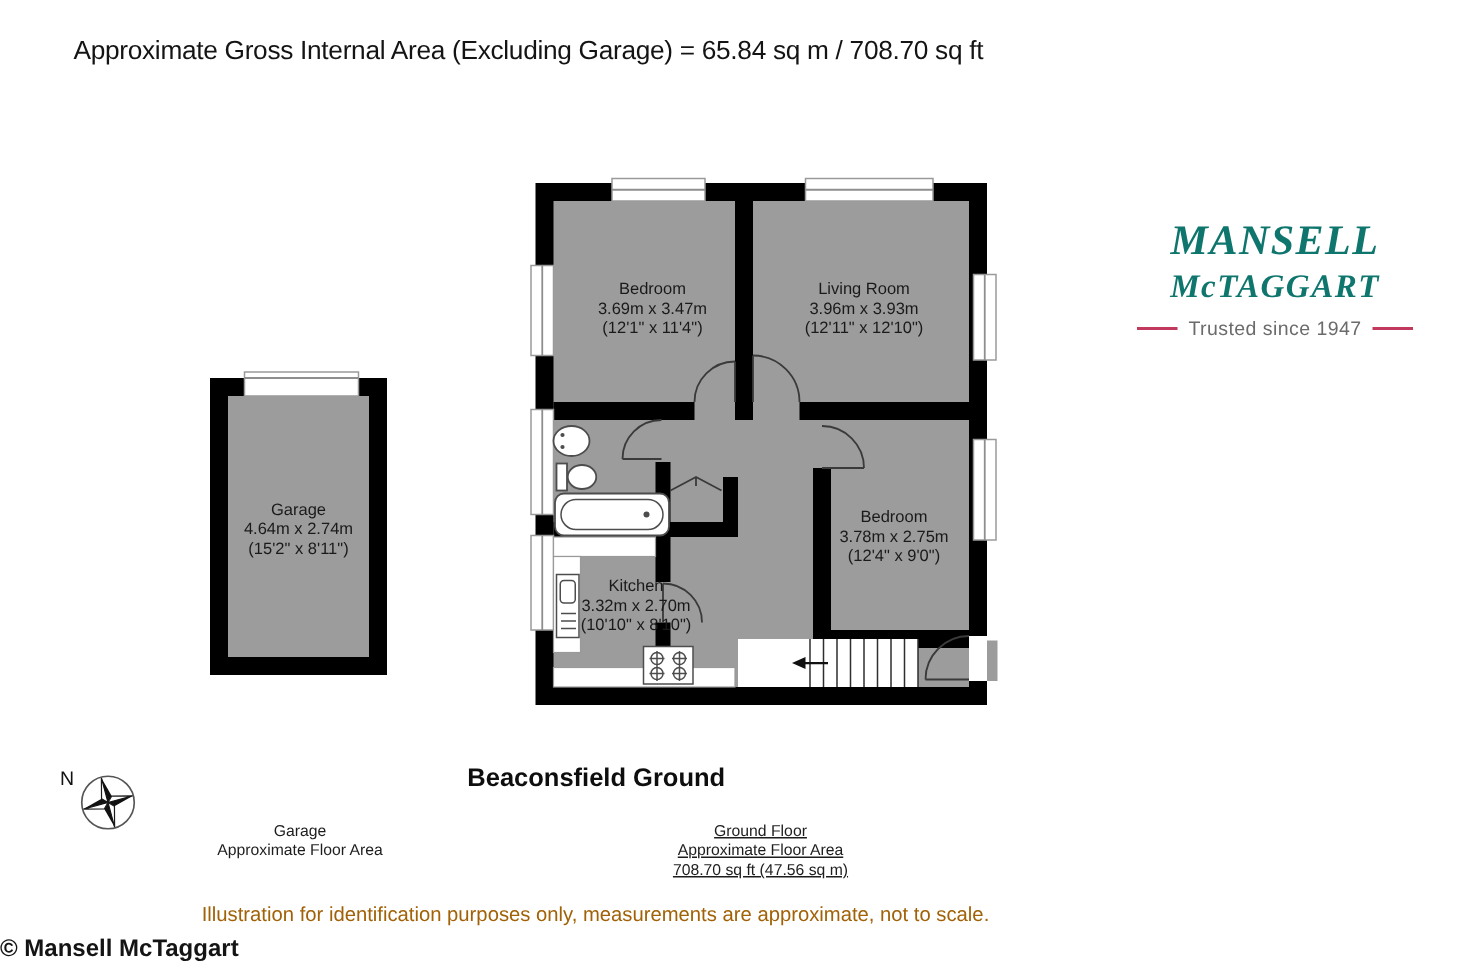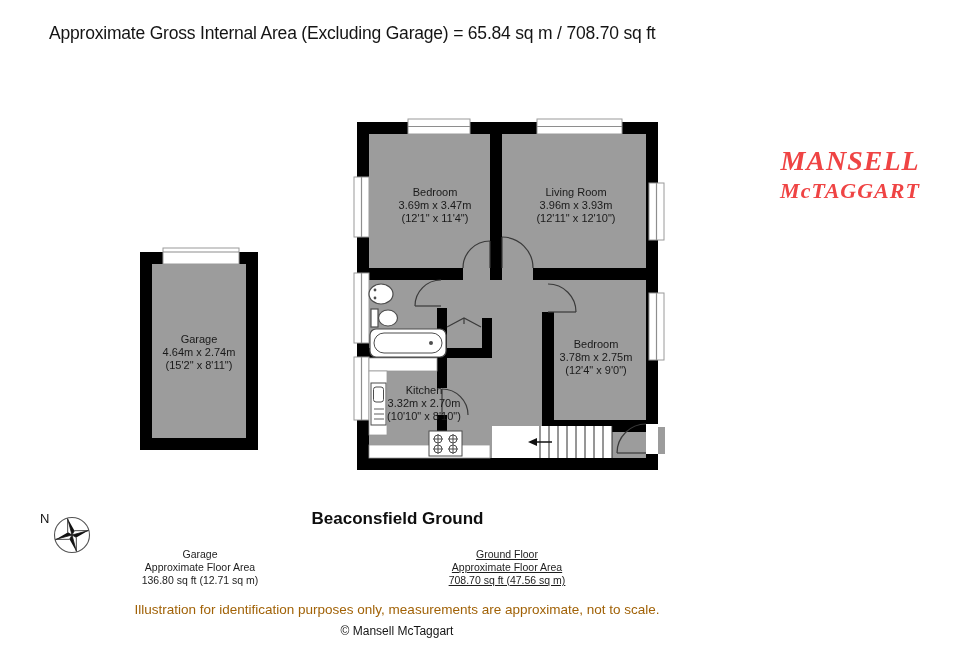--- a/index.html
+++ b/index.html
@@ -7,49 +7,54 @@
     position:relative;width:980px;height:653px;background:#ffffff;overflow:hidden;
     font-family:"Liberation Sans",sans-serif;color:#161616;
   }
   .gross-header{
     position:absolute;left:49px;top:23px;font-size:17.5px;letter-spacing:-0.2px;color:#141414;white-space:nowrap;
   }
   
   .logo{position:absolute;left:758px;top:146px;width:184px;text-align:center;}
   .logo .l1,.logo .l2{
     font-family:"Liberation Serif",serif;font-style:italic;font-weight:bold;
-    color:#ef4444;letter-spacing:1px;line-height:30px;white-space:nowrap;
+    color:#0f766e;letter-spacing:1px;line-height:30px;white-space:nowrap;
   }
   .logo .l1{font-size:28px;}
   .logo .l2{font-size:22px;}
   .logo .tagline{display:flex;align-items:center;justify-content:center;gap:7px;margin-top:5px;}
   .logo .rule{display:inline-block;width:27px;height:2px;background:#c13a5e;}
   .logo .tagtext{font-size:13px;color:#6b6b6b;letter-spacing:0.3px;white-space:nowrap;}
   
   .plan-svg{position:absolute;left:130px;top:115px;}
   .compass-svg{position:absolute;left:30px;top:506px;}
   .room-label{font-family:"Liberation Sans",sans-serif;font-size:11px;fill:#1a1a1a;}
   
   .property-title{position:absolute;left:130px;top:509px;width:535px;text-align:center;font-size:17px;font-weight:bold;color:#0e0e0e;}
   .area-block{position:absolute;top:548px;width:220px;text-align:center;font-size:10.5px;line-height:13px;color:#1d1d1d;}
   .area-garage{left:90px;}
   .area-ground{left:397px;text-decoration:underline;}
   .disclaimer{position:absolute;left:0;top:602px;width:794px;text-align:center;font-size:13.5px;color:#a16207;}
-  .copyright{position:absolute;left:0;top:624px;width:794px;text-align:center;font-size:12px;color:#141414;}
+  .copyright{position:absolute;left:0;top:624px;width:794px;font-size:16px;color:#141414;font-weight:bold;}
 </style>
 </head>
 <body>
 
 <div class="page">
 
   <div class="gross-header">Approximate Gross Internal Area (Excluding Garage) = 65.84 sq m / 708.70 sq ft</div>
 
   <div class="logo">
     <div class="l1">MANSELL</div>
     <div class="l2">McTAGGART</div>
+    <div class="tagline">
+      <span class="rule"></span>
+      <span class="tagtext">Trusted since 1947</span>
+      <span class="rule"></span>
+    </div>
   </div>
 
   <svg class="plan-svg" width="535" height="360" viewBox="130 115 535 360" xmlns="http://www.w3.org/2000/svg">
 
     <g>
       <rect x="140" y="252" width="118" height="198" fill="#000000"></rect>
       <rect x="152" y="264" width="94" height="174" fill="#9c9c9c"></rect>
       <rect x="163" y="248" width="76" height="16" fill="#ffffff" stroke="#9a9a9a" stroke-width="1"></rect>
       <line x1="163" y1="252" x2="239" y2="252" stroke="#8e8e8e" stroke-width="1.2"></line>
       <g>
@@ -242,21 +247,20 @@
       <polygon points="25.6,33.4 37.7,26.5 42,29" fill="#111111"></polygon>
     </g>
     <text x="10" y="17" font-family="Liberation Sans, sans-serif" font-size="13" fill="#111111">N</text>
   </svg>
 
   <div class="property-title">Beaconsfield Ground</div>
 
   <div class="area-block area-garage">
     <div>Garage</div>
     <div>Approximate Floor Area</div>
-    <div>136.80 sq ft (12.71 sq m)</div>
   </div>
 
   <div class="area-block area-ground">
     <div>Ground Floor</div>
     <div>Approximate Floor Area</div>
     <div>708.70 sq ft (47.56 sq m)</div>
   </div>
 
   <div class="disclaimer">Illustration for identification purposes only, measurements are approximate, not to scale.</div>
   <div class="copyright">© Mansell McTaggart</div>

